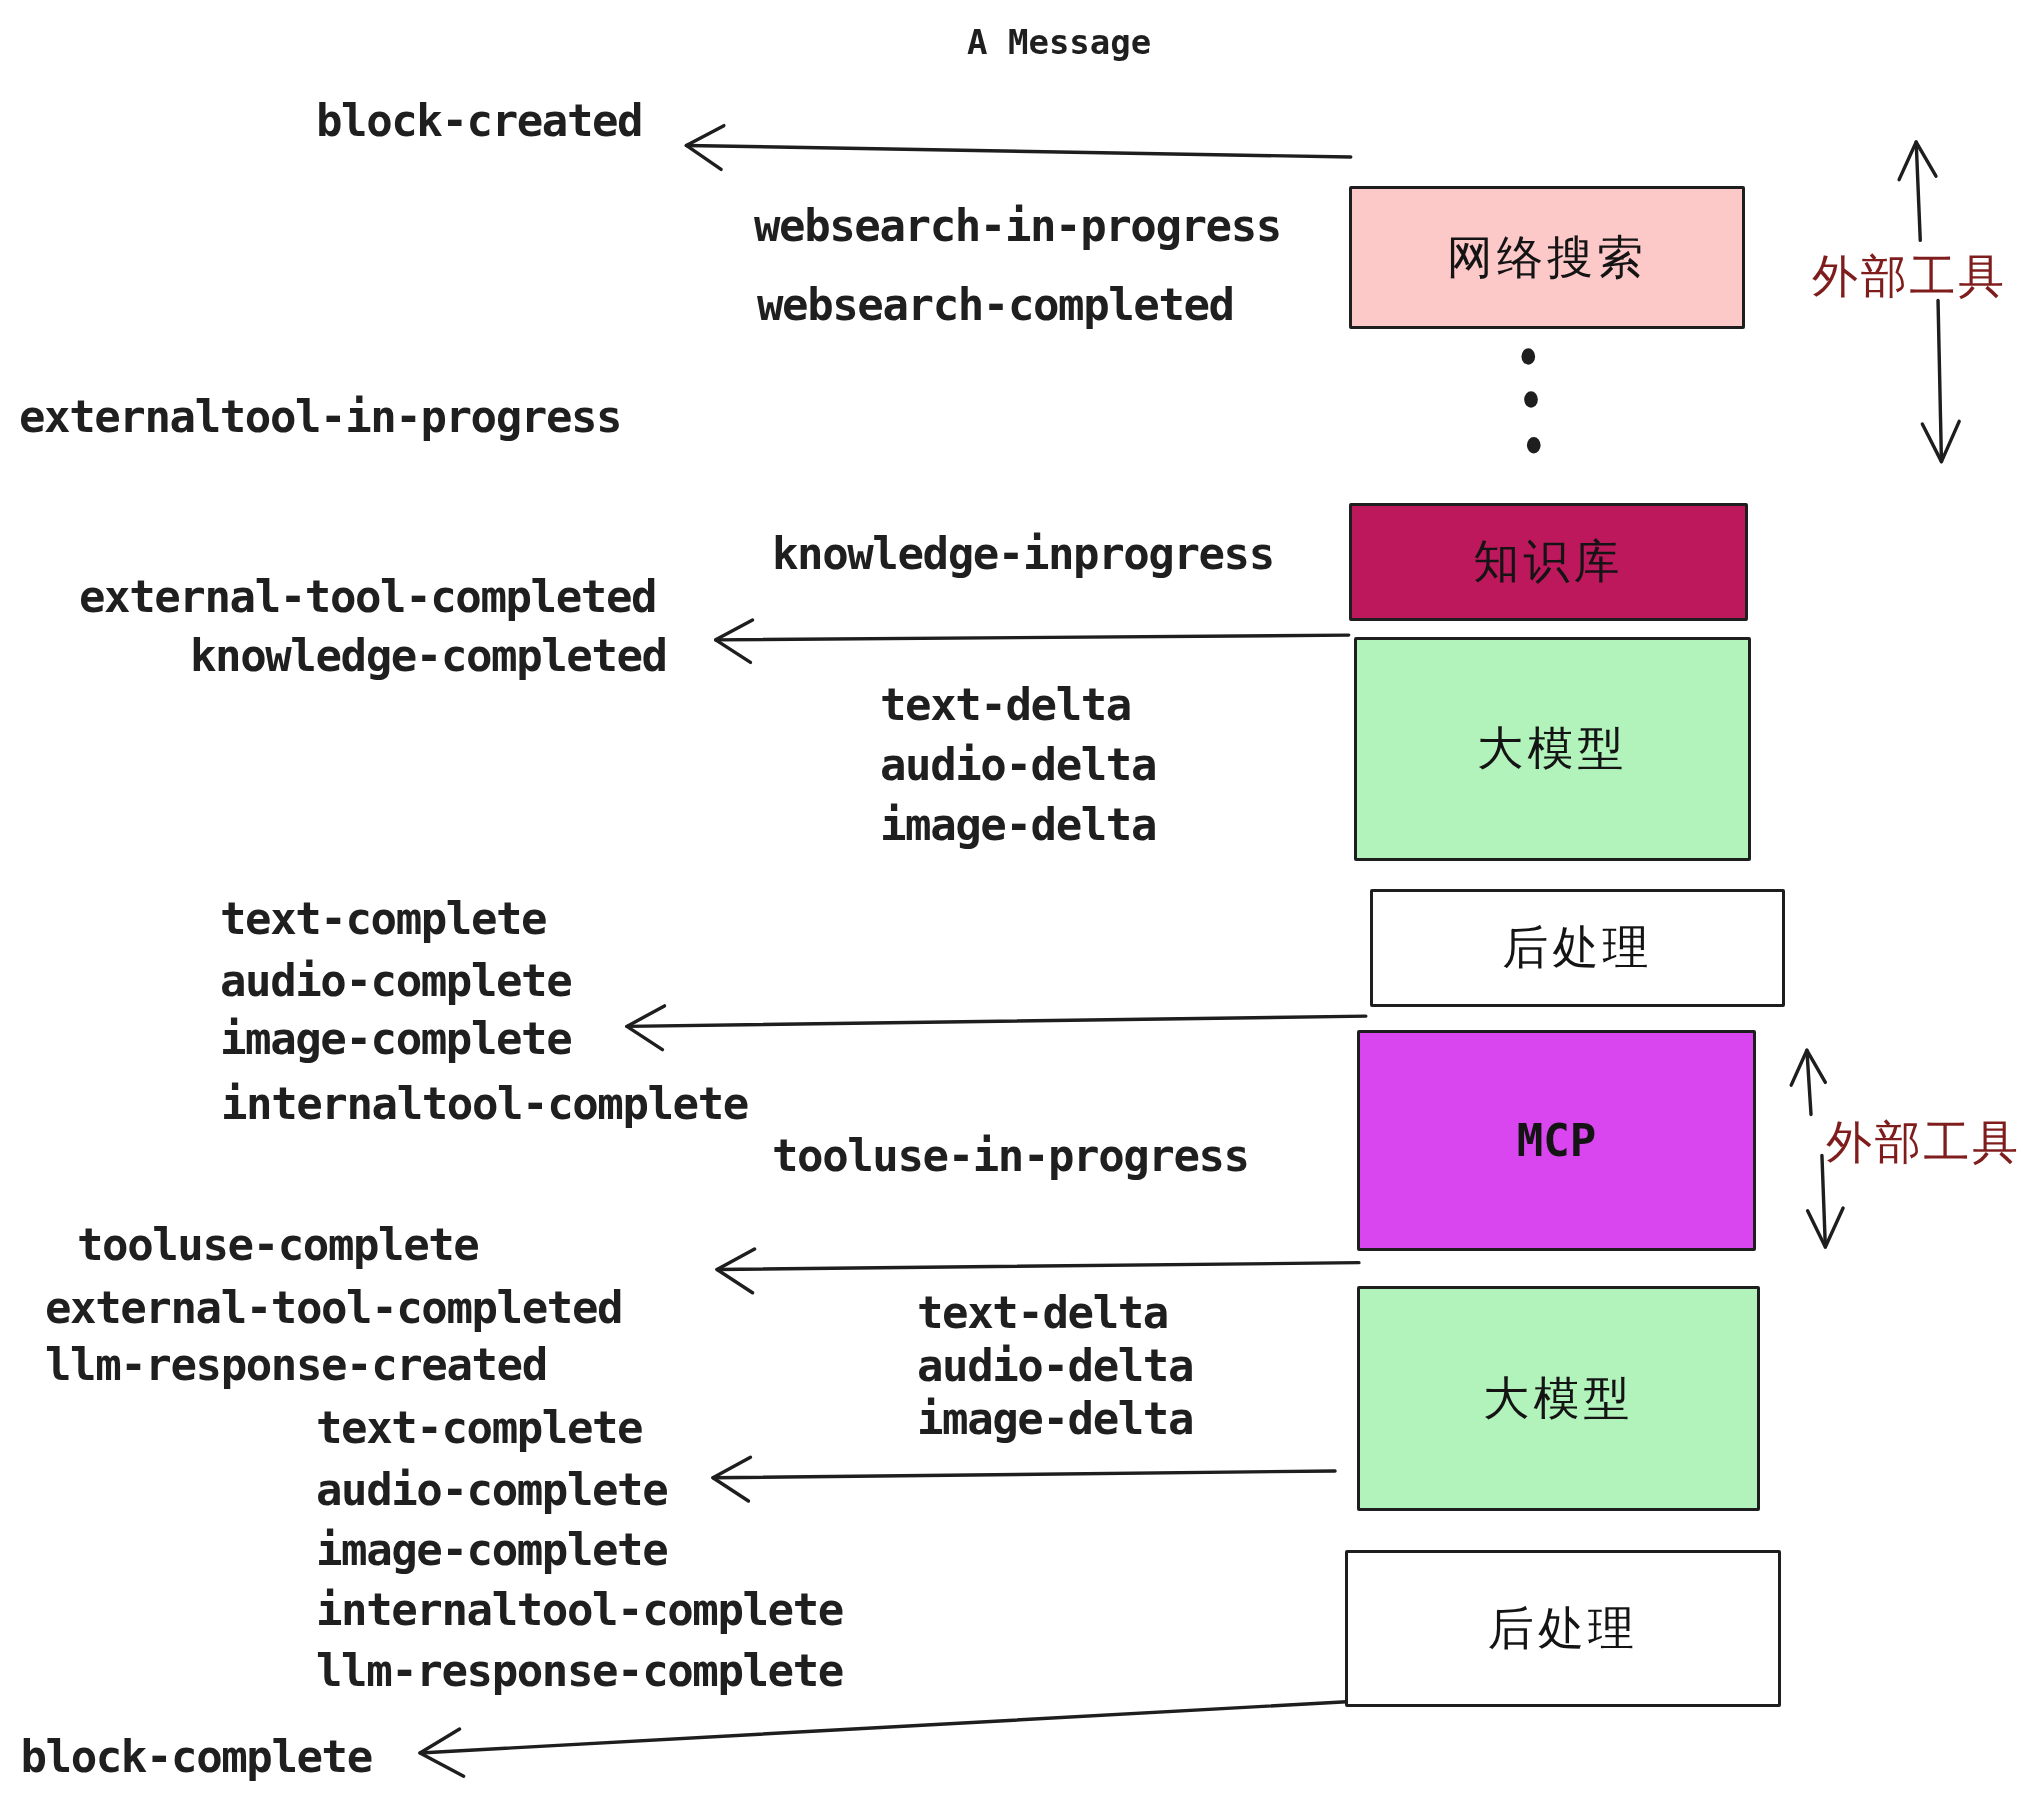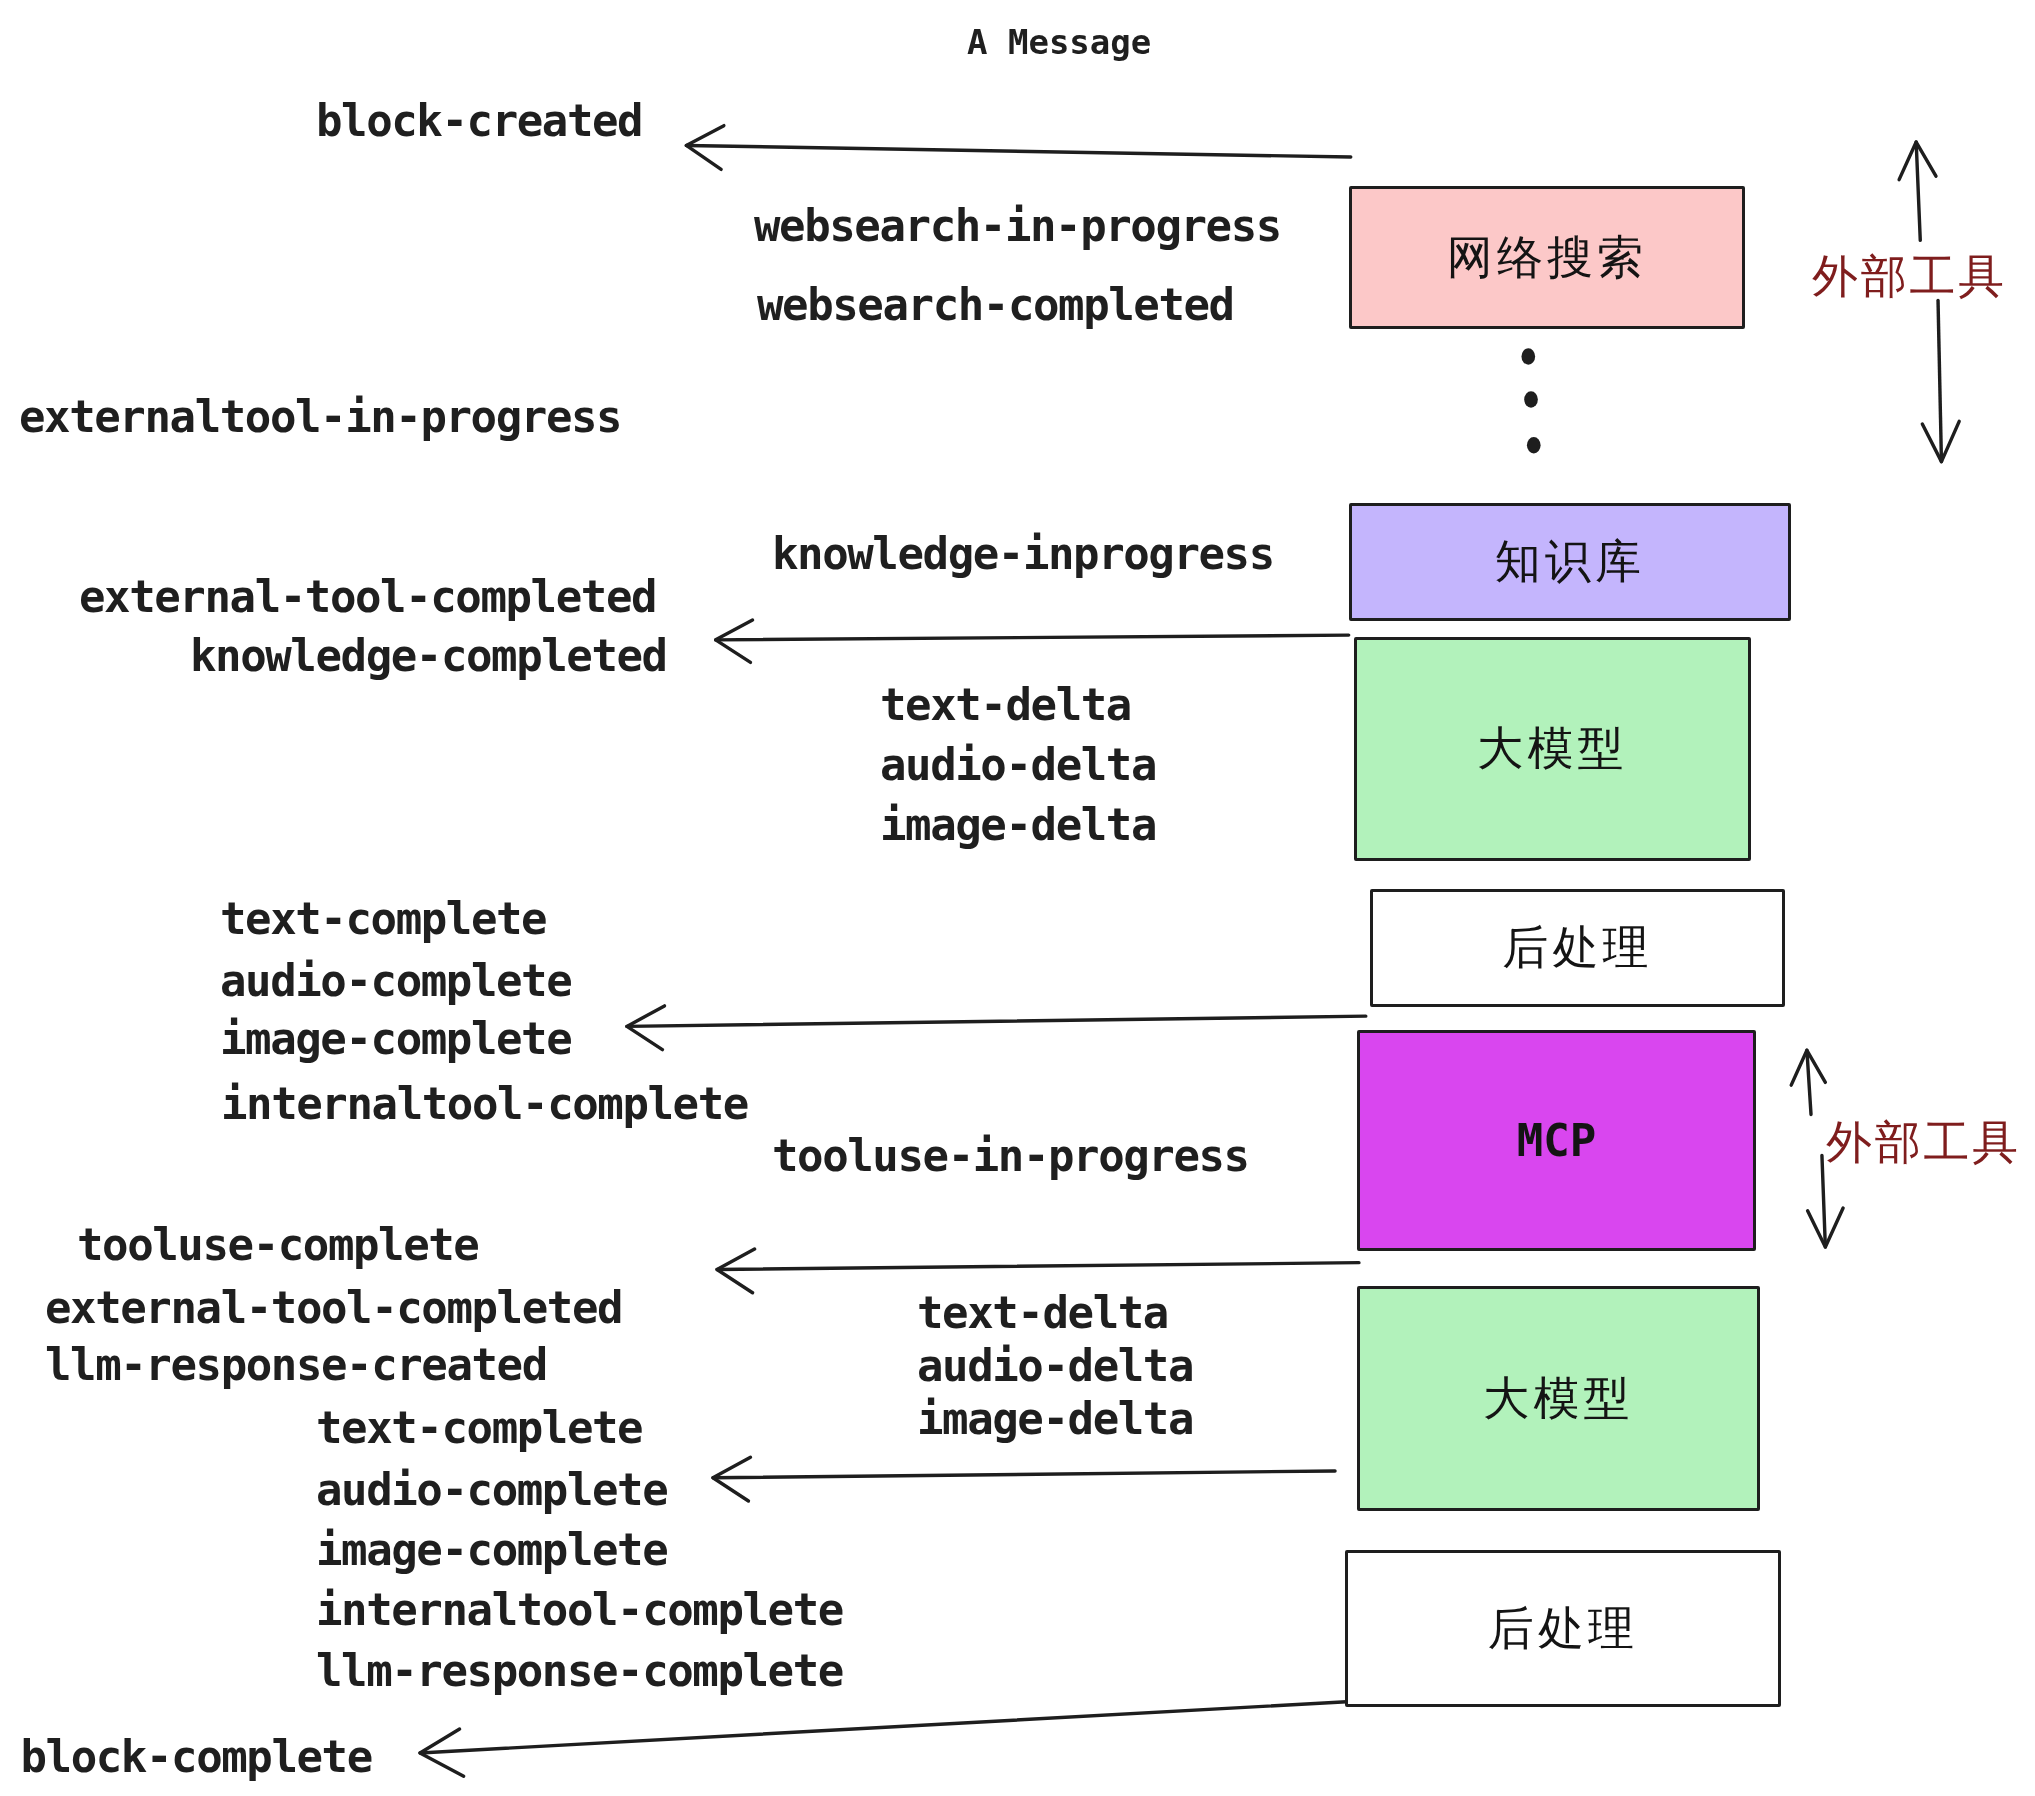--- a/index.html
+++ b/index.html
@@ -80,21 +80,21 @@
       <ellipse class="dot" cx="2242" cy="585" rx="10" ry="12"></ellipse>
       <ellipse class="dot" cx="2246" cy="652" rx="10" ry="12"></ellipse>
     </g>
   </svg>
 
   <div class="title" style="left:967px;top:15px;position:absolute;">A Message</div>
 
   <div class="box" style="left: 1349px; top: 169px; width: 396px; height: 143px; background: rgb(252, 200, 200); margin-top: 17px;">
     <span class="cjk">网络搜索</span>
   </div>
-  <div class="box" style="left: 1349px; top: 503px; width: 442px; height: 118px; background: #c4b5fd;">
+  <div class="box" style="left: 1349px; top: 503px; width: 399px; height: 118px; background: #be185d;">
     <span class="cjk">知识库</span>
   </div>
   <div class="box" style="left: 1354px; top: 637px; width: 397px; height: 224px; background: rgb(178, 242, 187);">
     <span class="cjk">大模型</span>
   </div>
   <div class="box" style="left: 1370px; top: 889px; width: 415px; height: 118px; background: rgb(255, 255, 255);">
     <span class="cjk">后处理</span>
   </div>
   <div class="box" style="left: 1357px; top: 1030px; width: 399px; height: 221px; background: #d946ef;">
     <span class="mono">MCP</span>

